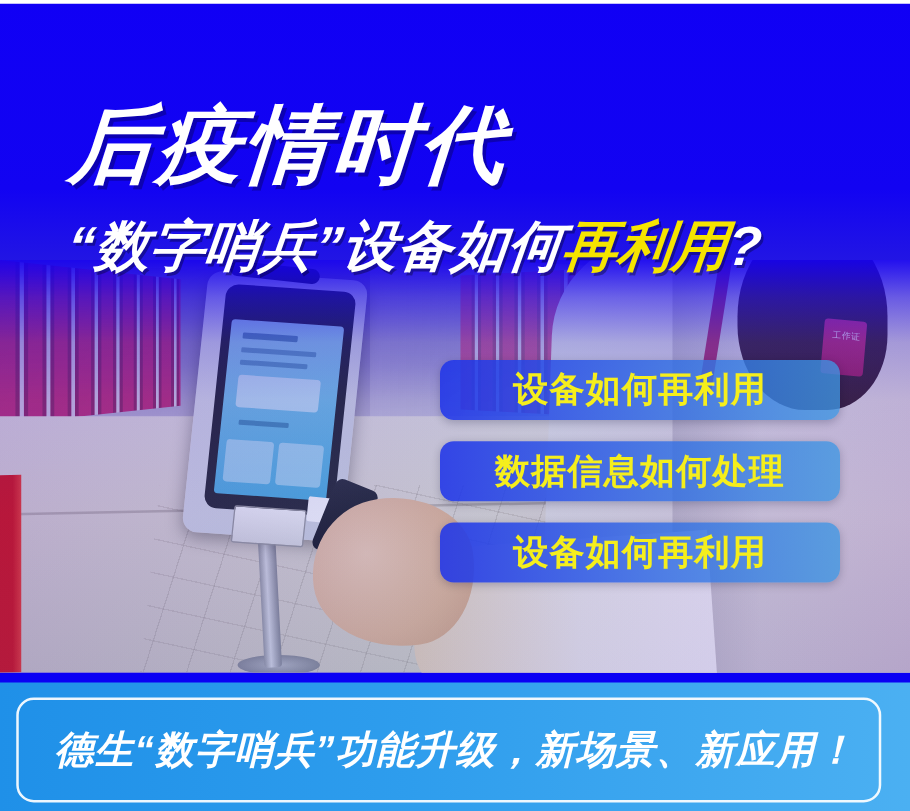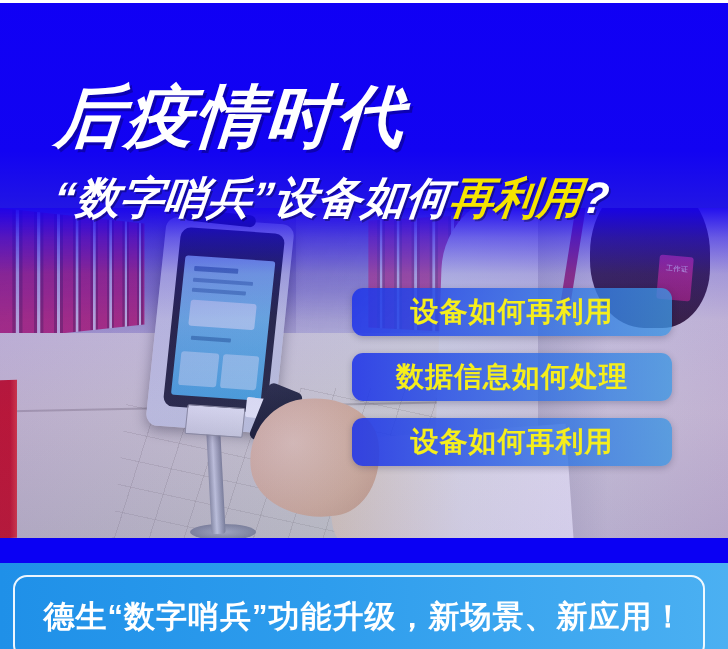--- a/index.html
+++ b/index.html
@@ -294,23 +294,24 @@
     font-weight: 700;
     color: #f5ee1c;
     letter-spacing: 1px;
     white-space: nowrap;
   }
 
   
   .banner {
     position: absolute;
     left: 0; bottom: 0;
-    width: 728px; height: 86px;
+    width: 728px; height: 103px;
     background: linear-gradient(to right, #1f90e8 0%, #2e9ded 45%, #4bb0f2 100%);
     z-index: 20;
+    font-style: italic;
   }
   .banner-frame {
     position: absolute;
     left: 13px; top: 12px;
     width: 692px; height: 84px;
     border: 2px solid rgba(255,255,255,.92);
     border-radius: 14px;
     box-sizing: border-box;
   }
   .banner-text {

